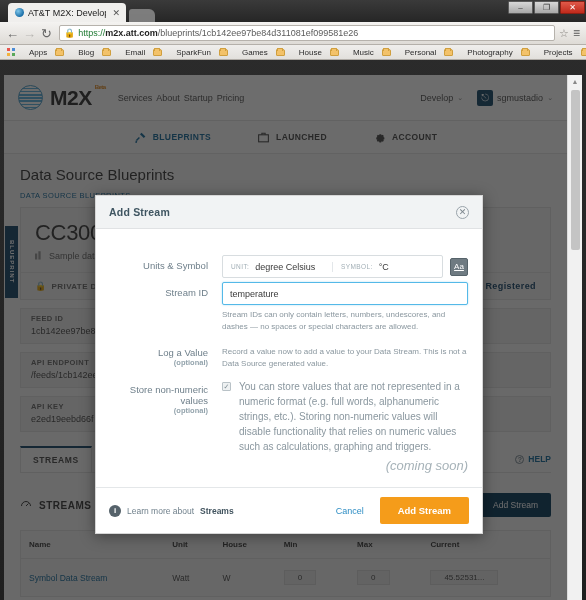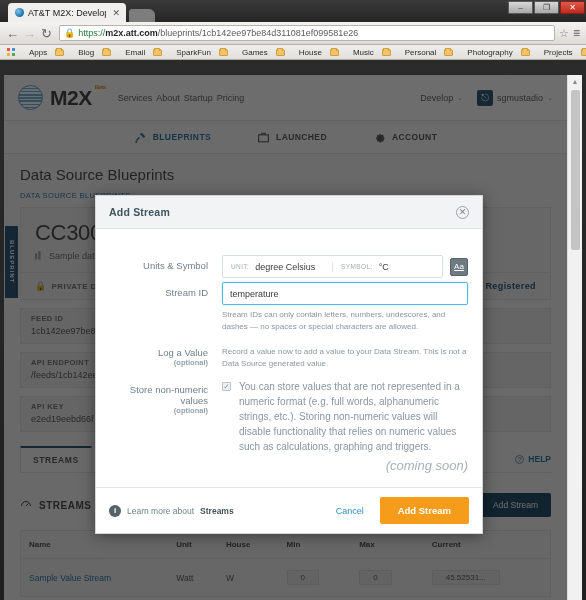--- a/index.html
+++ b/index.html
@@ -518,21 +518,21 @@
                 <th>Name</th>
                 <th>Unit</th>
                 <th>House</th>
                 <th>Min</th>
                 <th>Max</th>
                 <th>Current</th>
               </tr>
             </thead>
             <tbody>
               <tr>
-                <td class="lnk">Sample Value Stream</td>
+                <td class="lnk">Symbol Data Stream</td>
                 <td>Watt</td>
                 <td>W</td>
                 <td class="numcell"><span>0</span></td>
                 <td class="numcell"><span>0</span></td>
                 <td class="numcell"><span>45.52531...</span></td>
               </tr>
             </tbody>
           </table>
         </div>
       </div>

